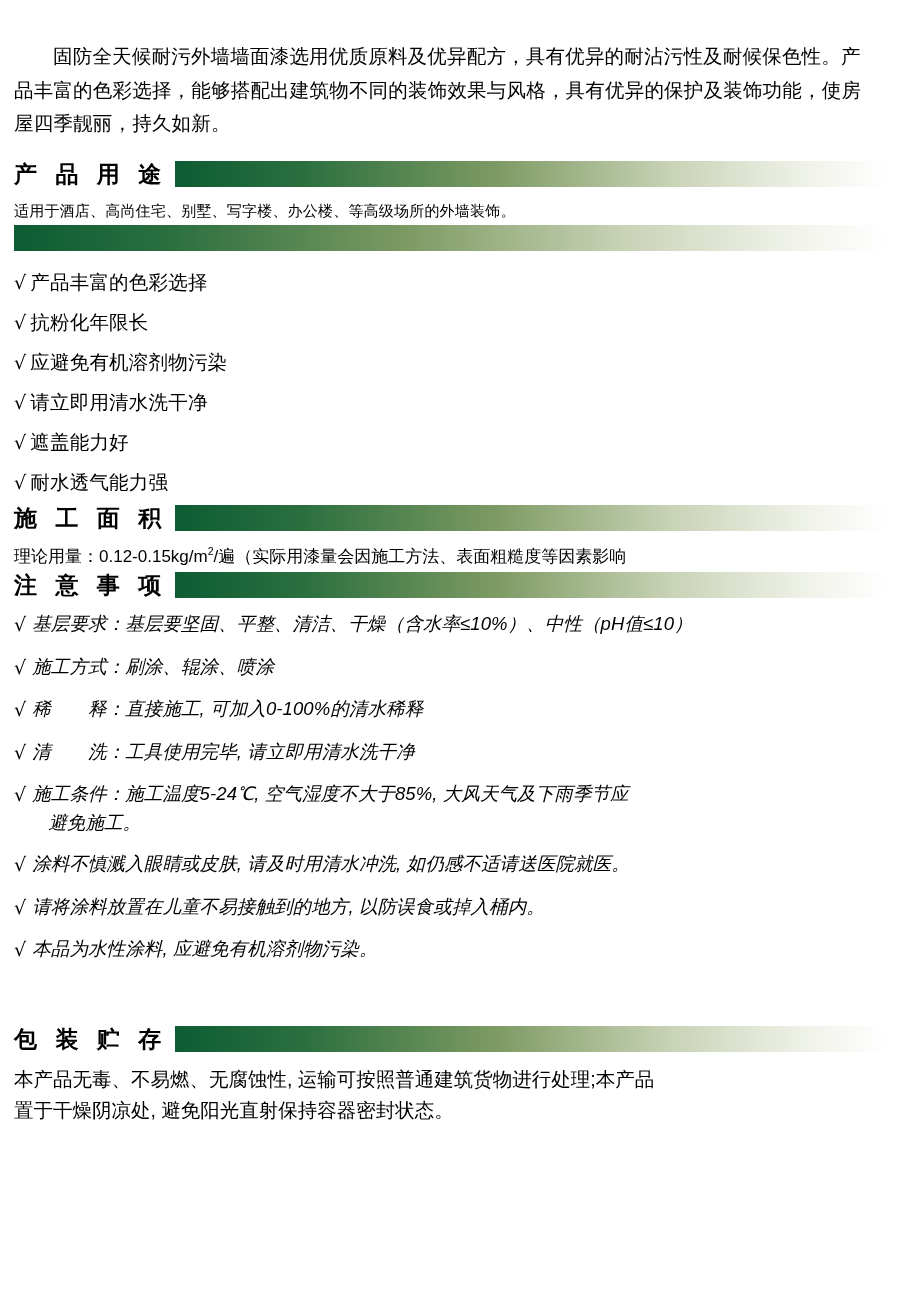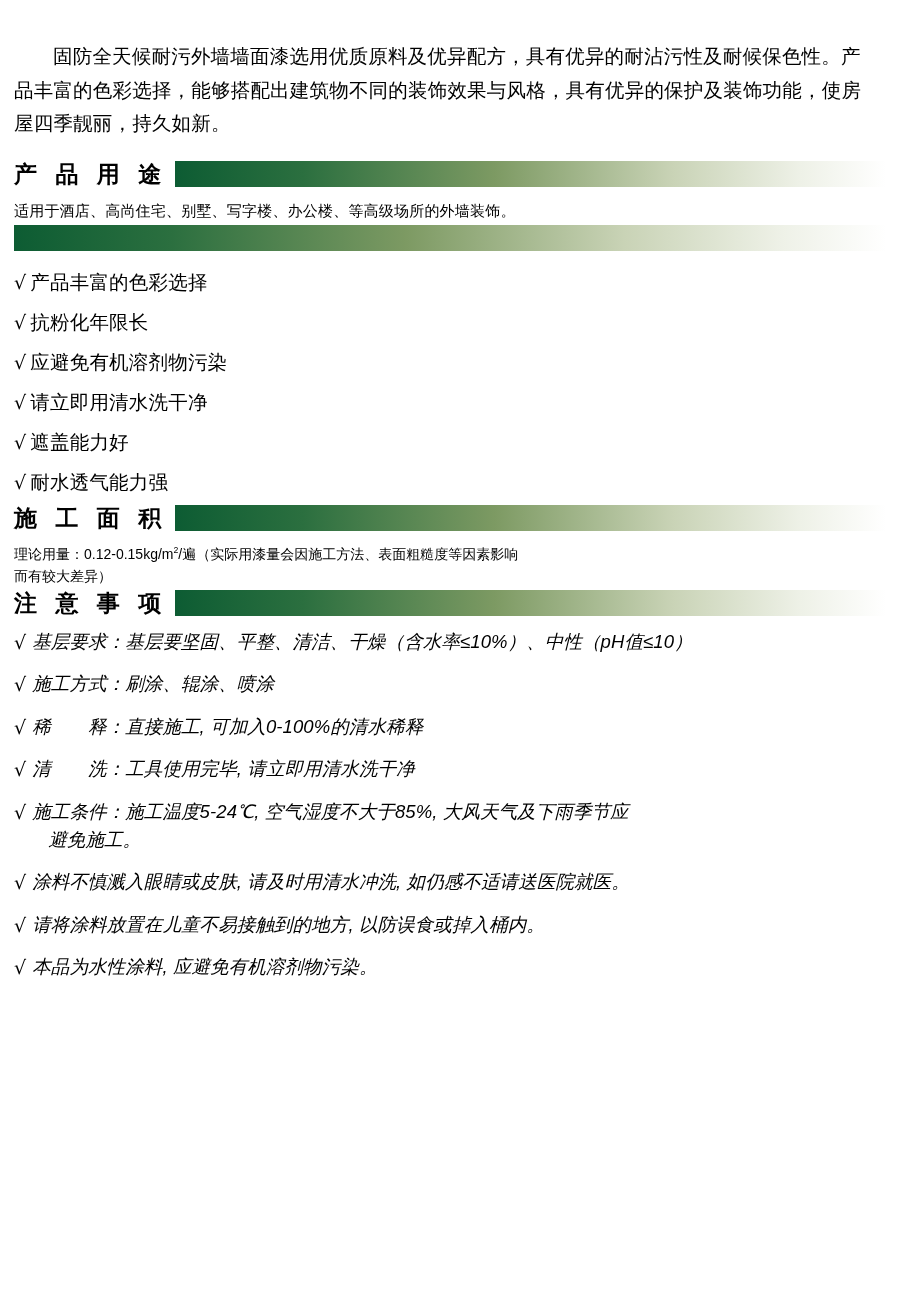--- a/index.html
+++ b/index.html
@@ -90,21 +90,21 @@
   .note-list li .note-text {
     flex: 1 1 auto;
     padding-left: 2px;
     font-style: italic;
   }
   .indent-cont {
     display: block;
     padding-left: 16px;
   }
   .area-text {
-    font-size: 14px;
+    font-size: 17px;
     line-height: 1.62;
   }
   .area-text .cont {
     display: block;
   }
   .spacer {
     height: 46px;
   }
   sup {
     font-size: 0.62em;
@@ -162,21 +162,20 @@
     </ul>
   </div>
 
   <div class="section">
     <div class="section-head">
       <div class="section-title">施 工 面 积</div>
       <div class="section-bar"></div>
     </div>
     <div class="area-text">
       <span>理论用量：0.12-0.15kg/m</span><sup>2</sup><span>/遍（实际用漆量会因施工方法、表面粗糙度等因素影响</span>
-      <span class="cont">而有较大差异）</span>
     </div>
   </div>
 
   <div class="section">
     <div class="section-head">
       <div class="section-title">注 意 事 项</div>
       <div class="section-bar"></div>
     </div>
     <ul class="note-list">
       <li>
@@ -212,14 +211,24 @@
       </li>
       <li>
         <span class="check">√</span>
         <span class="note-text">本品为水性涂料, 应避免有机溶剂物污染。</span>
       </li>
     </ul>
   </div>
 
   <div class="spacer"></div>
 
+  <div class="section">
+    <div class="section-head">
+      <div class="section-title">包 装 贮 存</div>
+      <div class="section-bar"></div>
+    </div>
+    <div class="pack-text">
+      <span>本产品无毒、不易燃、无腐蚀性, 运输可按照普通建筑货物进行处理;本产品</span>
+      <span style="display:block">置于干燥阴凉处, 避免阳光直射保持容器密封状态。</span>
+    </div>
+  </div>
 
 </div>
 
 </body></html>

